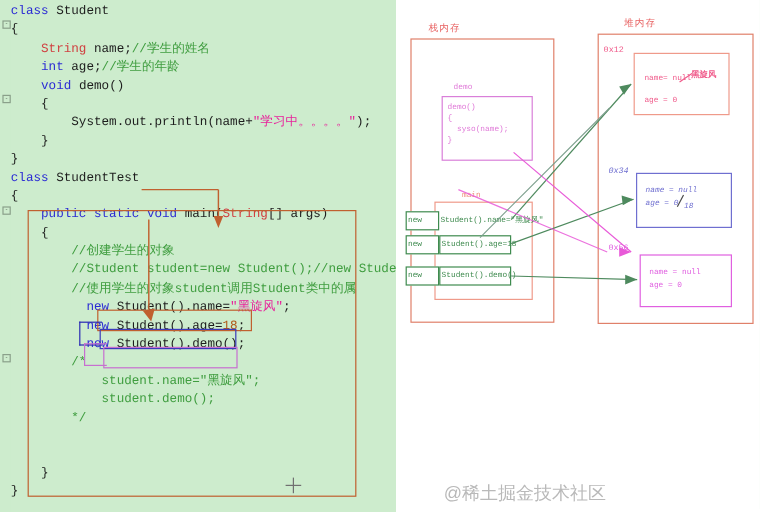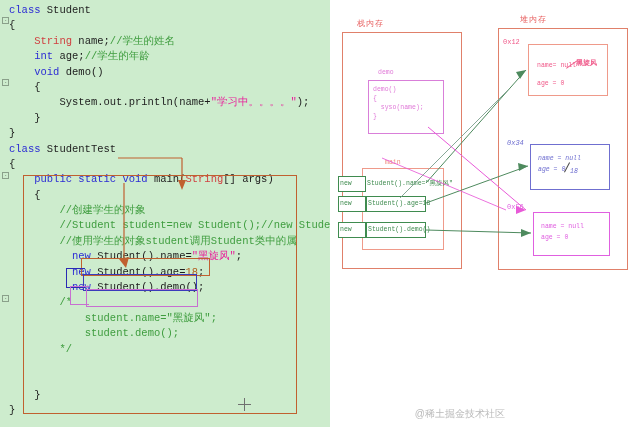--- a/index.html
+++ b/index.html
@@ -115,21 +115,21 @@
     position: absolute;
     background: #f05a8a;
     height: 1px;
     transform-origin: 0 0;
   }
 
   #watermark {
     position: absolute;
     right: 6px; bottom: 6px;
     color: #b9b9b9;
-    font-size: 10px;
+    font-size: 15px;
     font-family: "Liberation Sans", sans-serif;
     white-space: nowrap;
   }
   svg.overlay {
     position: absolute;
     left: 0; top: 0;
     width: 100%; height: 100%;
     pointer-events: none;
   }
   #cursor-plus {

